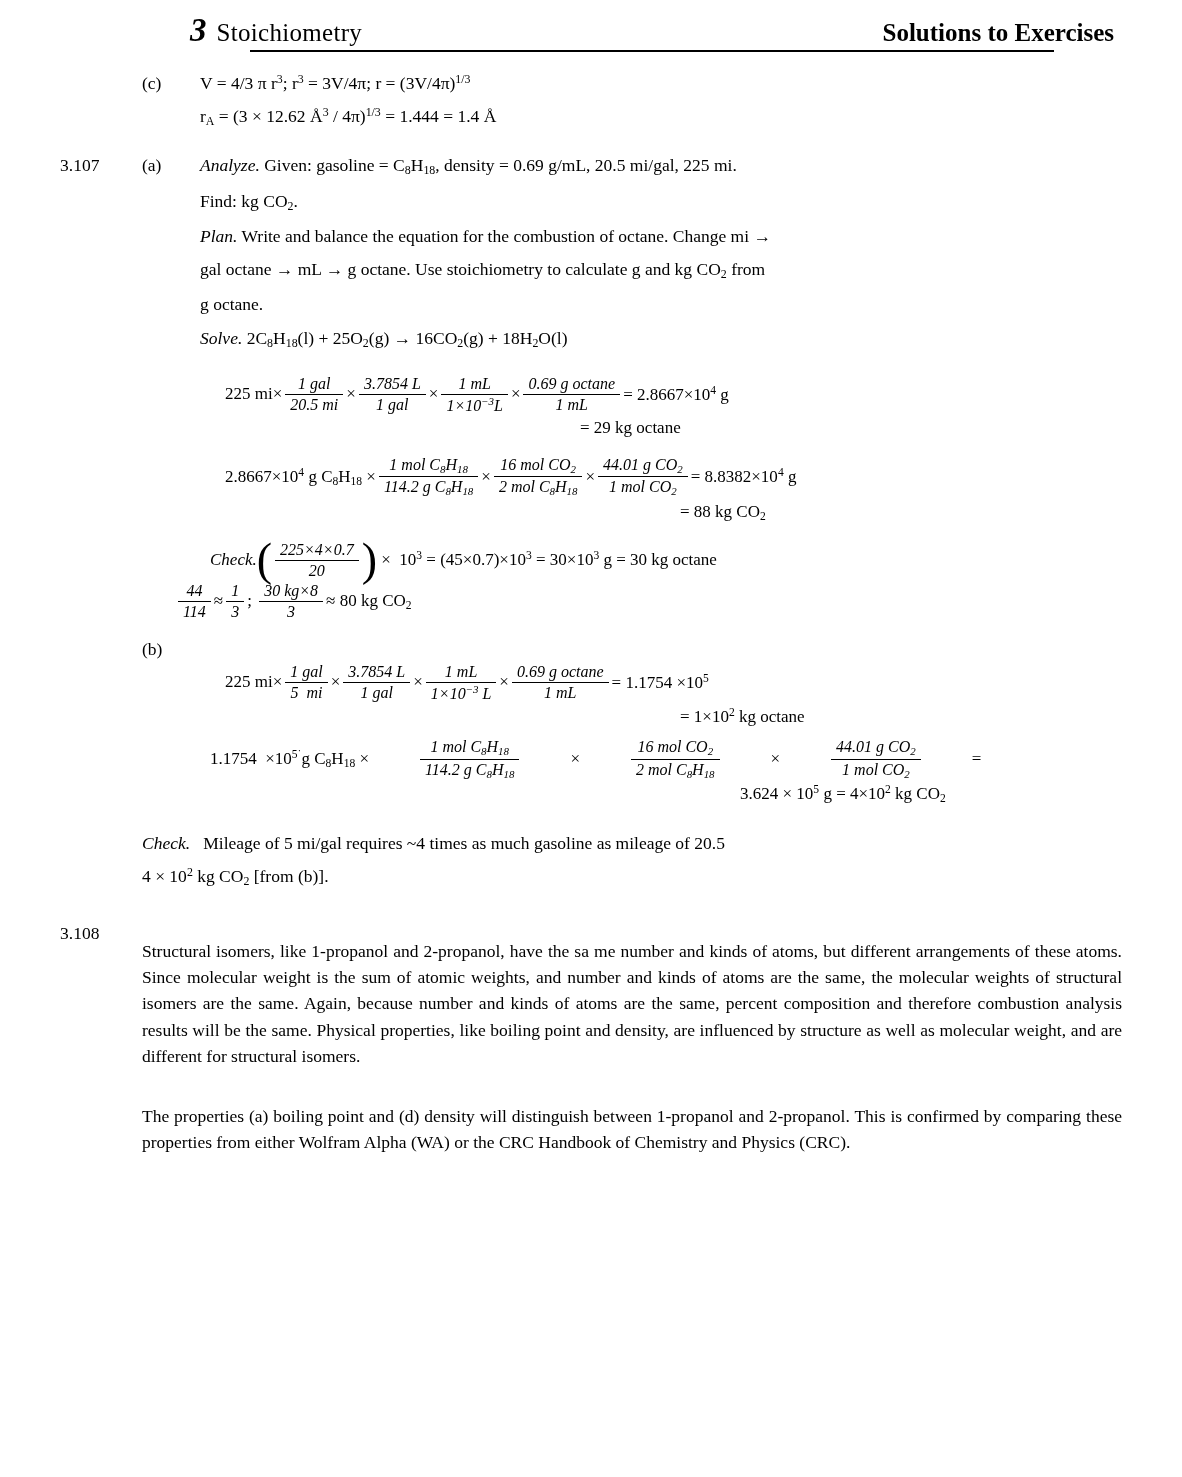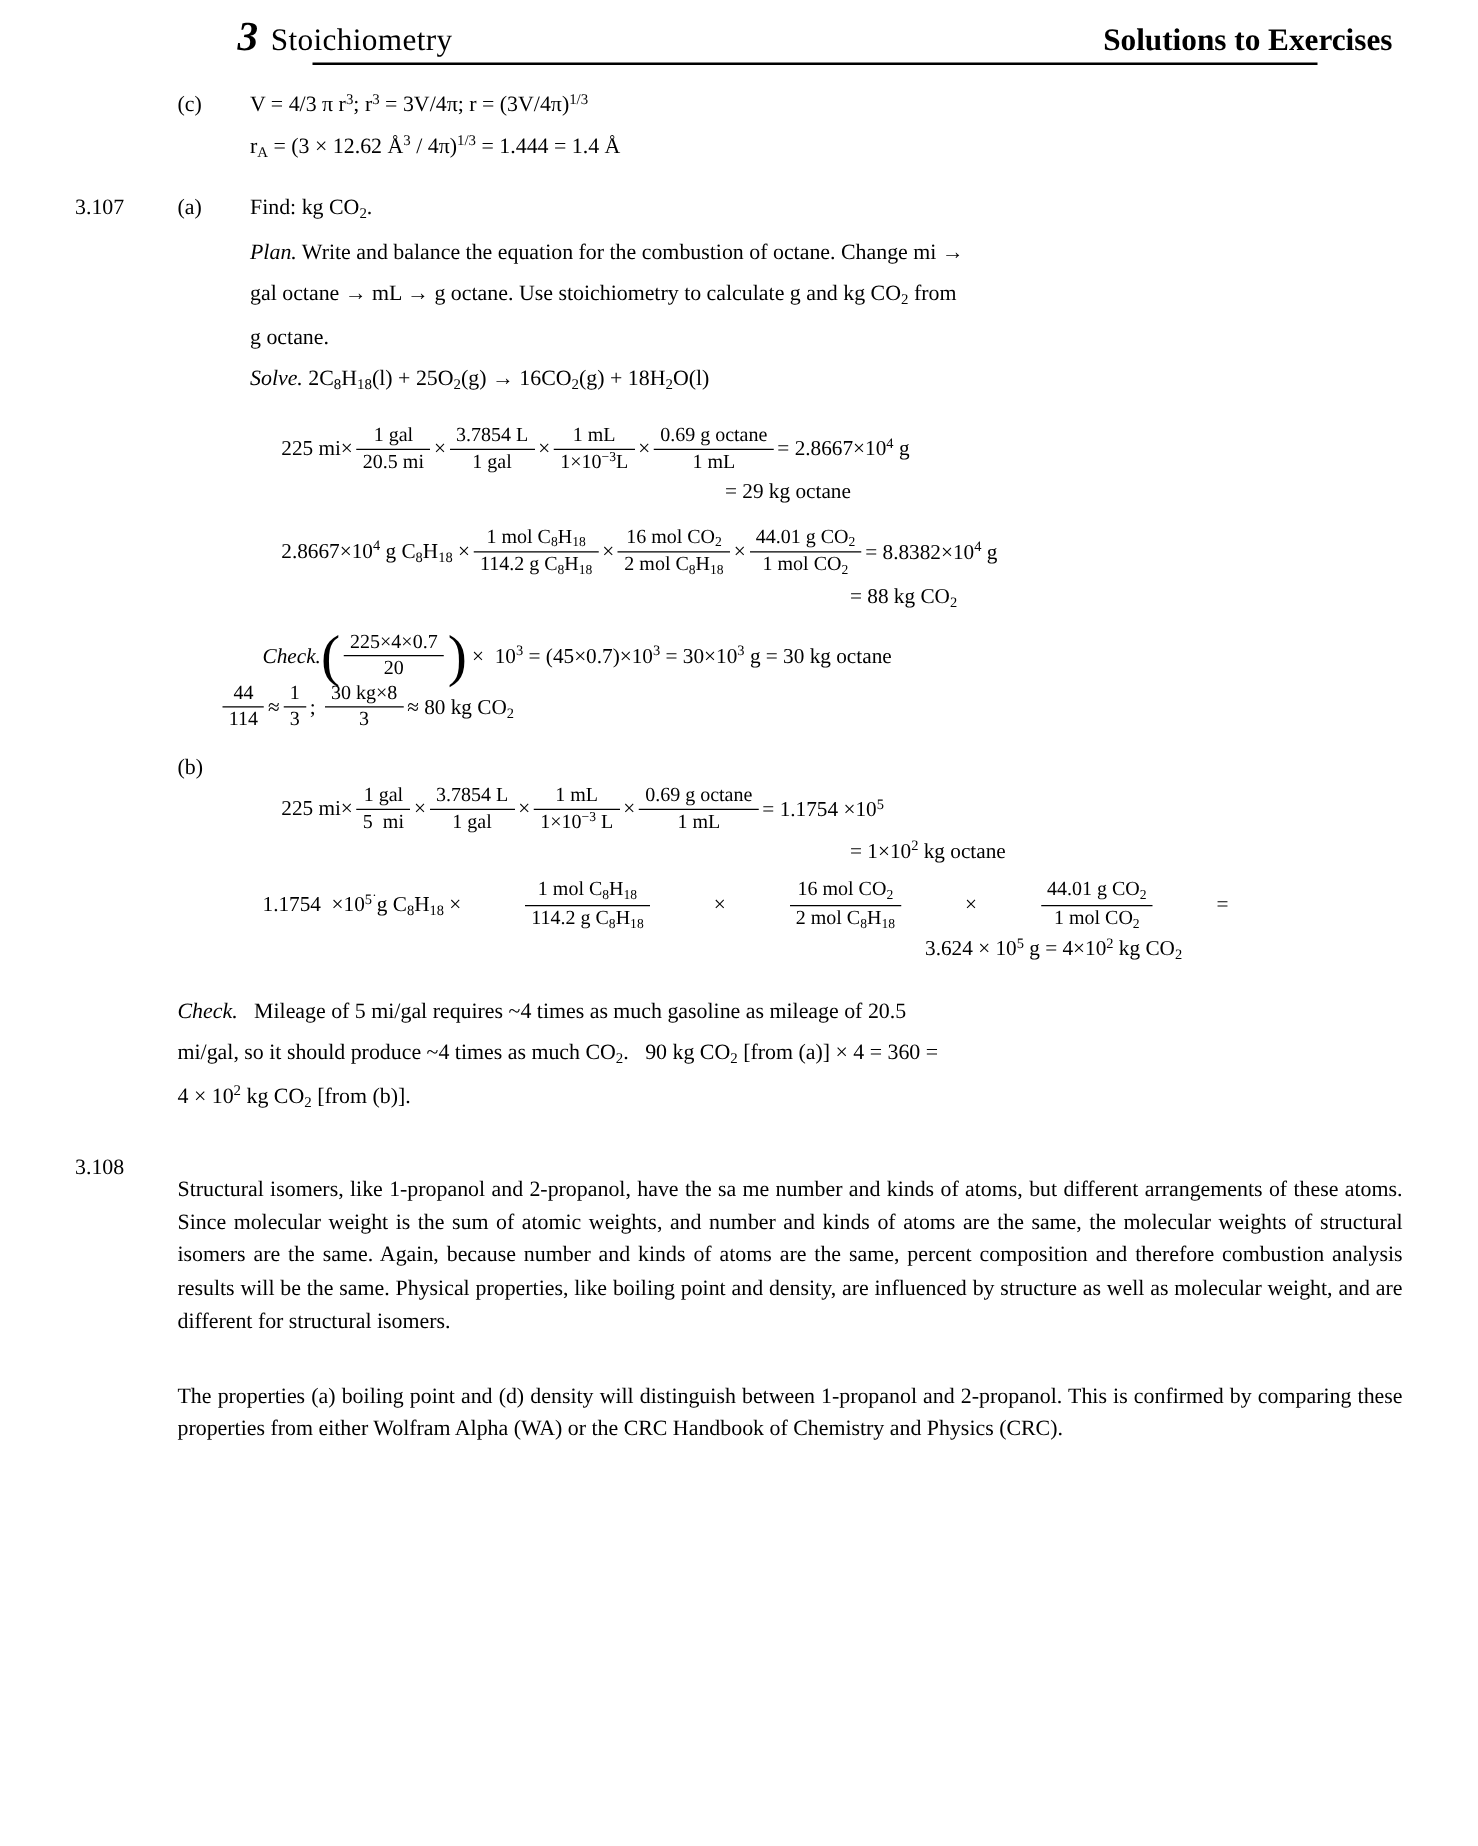--- a/index.html
+++ b/index.html
@@ -82,20 +82,21 @@
   .gap-md { height: 14px; }
   .gap-lg { height: 22px; }
   
   .frac {
     display: inline-block;
     vertical-align: middle;
     text-align: center;
     line-height: 1.25;
     margin: 0 3px;
     font-size: 16px;
+    font-style: italic;
   }
   .frac .n { display: block; padding: 0 5px; }
   .frac .d { display: block; border-top: 1.4px solid #000; padding: 0 5px; text-align: center; }
   .eq {
     margin-left: 165px;
     display: flex;
     align-items: center;
     flex-wrap: wrap;
     font-size: 17px;
     line-height: 1.35;
@@ -162,20 +163,24 @@
       </div>
     </div>
 
     <div class="gap-md"></div>
 
     <div class="row">
       <div class="num-col">3.107</div>
       <div class="let-col">(a)</div>
       <div class="content-col">
         <div class="line">
+          <span class="it">Analyze.</span>
+          Given: gasoline = C<sub>8</sub>H<sub>18</sub>, density = 0.69 g/mL, 20.5 mi/gal, 225 mi.
+        </div>
+        <div class="line">
           Find: kg CO<sub>2</sub>.
         </div>
         <div class="line">
           <span class="it">Plan.</span>
           Write and balance the equation for the combustion of octane. Change mi →
         </div>
         <div class="line">
           gal octane → mL → g octane. Use stoichiometry to calculate g and kg CO<sub>2</sub> from
         </div>
         <div class="line">g octane.</div>
@@ -318,23 +323,20 @@
       <span>=</span>
     </div>
     <div class="eq-right2" style="margin-left:680px;">3.624 × 10<sup>5</sup> g  = 4×10<sup>2</sup> kg CO<sub>2</sub></div>
 
     <div class="gap-lg"></div>
 
     <div class="indent-para">
       <div class="line">
         <span class="it">Check.</span>
         &nbsp;&nbsp;Mileage of 5 mi/gal requires ~4 times as much gasoline as mileage of 20.5
-      </div>
-      <div class="line">
-        mi/gal, so it should produce ~4 times as much CO<sub>2</sub>. &nbsp; 90 kg CO<sub>2</sub> [from (a)] × 4 = 360 =
       </div>
       <div class="line">
         4 × 10<sup>2</sup> kg CO<sub>2</sub> [from (b)].
       </div>
     </div>
 
     <div class="gap-lg"></div>
 
     <div class="row">
       <div class="num-col">3.108</div>

